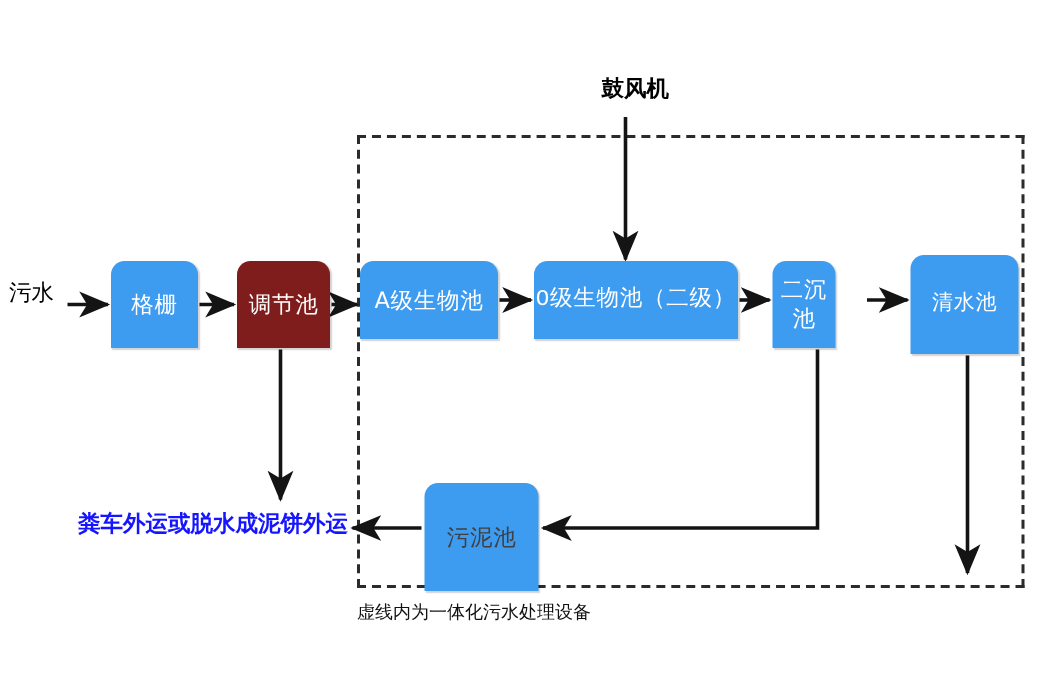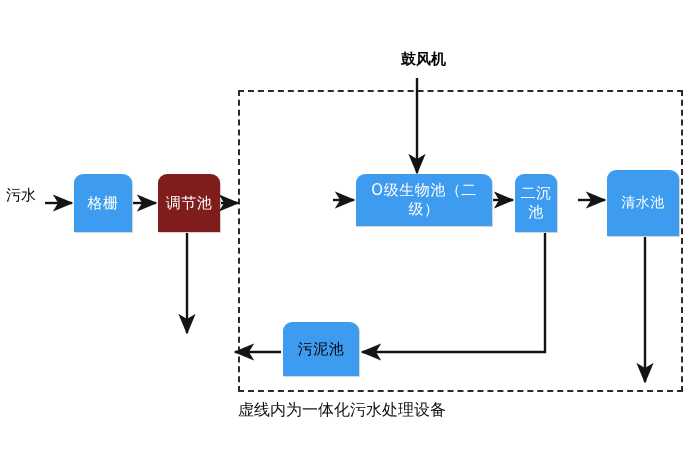--- a/index.html
+++ b/index.html
@@ -34,21 +34,21 @@
     box-sizing: border-box;
   }
   .node.two-line { font-size: 14px; }
   .label {
     position: absolute;
     white-space: nowrap;
     font-size: 15px;
   }
   .label.black { color: #000000; font-size: 15px; }
   .label.blue { color: #1515ff; font-weight: bold; }
-  .label.caption { color: #111111; font-size: 16px; }
+  .label.caption { color: #111111; font-size: 12px; }
   .dashed-box {
     position: absolute;
     border: 2px dashed #2b2b2b;
     box-sizing: border-box;
     background: transparent;
   }
   svg.arrows {
     position: absolute;
     left: 0; top: 0;
     width: 700px;
@@ -88,25 +88,27 @@
 
     <polyline points="545,233 545,352 362,352" fill="none" stroke="#141414" stroke-width="2.4" marker-end="url(#ah)"></polyline>
 
     <line x1="281" y1="352" x2="235" y2="352" stroke="#141414" stroke-width="2.4" marker-end="url(#ah)"></line>
 
     <line x1="645" y1="237" x2="645" y2="382" stroke="#141414" stroke-width="2.4" marker-end="url(#ah)"></line>
   </svg>
 
   <div class="node" id="node-grid" style="left: 74px; top: 174px; width: 58px; height: 58px; background: rgb(61, 155, 240); color: rgb(255, 255, 255);">格栅</div>
   <div class="node" id="node-regtank" style="left: 158px; top: 174px; width: 62px; height: 58px; background: #7f1d1d; color: rgb(255, 255, 255);">调节池</div>
-  <div class="node" id="node-o_bio" style="left: 356px; top: 174px; width: 136px; height: 52px; background: rgb(61, 155, 240); color: rgb(255, 255, 255);">O级生物池（二级）</div>
+  <div class="node" id="node-a_bio" style="left: 240px; top: 174px; width: 92px; height: 52px; background: rgb(61, 155, 240); color: rgb(255, 255, 255);">A级生物池</div>
+  <div class="node" id="node-o_bio" style="left: 356px; top: 174px; width: 136px; height: 52px; background: rgb(61, 155, 240); color: rgb(255, 255, 255); font-family: Liberation Mono, monospace;">O级生物池（二级）</div>
   <div class="node" id="node-sec_sed" style="left: 515px; top: 174px; width: 42px; height: 58px; background: rgb(61, 155, 240); color: rgb(255, 255, 255);">二沉池</div>
   <div class="node two-line" id="node-clear" style="left: 607px; top: 170px; width: 72px; height: 66px; background: rgb(61, 155, 240); color: rgb(255, 255, 255);">
     <span>清水池</span>
       <br>
   </div>
-  <div class="node" id="node-sludge" style="left: 283px; top: 322px; width: 76px; height: 54px; background: rgb(61, 155, 240); color: #000000;">污泥池</div>
+  <div class="node" id="node-sludge" style="left: 283px; top: 322px; width: 76px; height: 72px; background: rgb(61, 155, 240); color: #404040;">污泥池</div>
 
   <div class="label black" id="label-inflow" style="left: 6px; top: 186px;">污水</div>
   <div class="label blue" id="label-blower" style="left: 385px; top: 50px; color: #000000; margin-left: 16px;">鼓风机</div>
+  <div class="label blue" id="label-disposal" style="left: 52px; top: 340px; color: rgb(21, 21, 255);">粪车外运或脱水成泥饼外运</div>
   <div class="label caption" id="label-caption" style="left: 238px; top: 400px;">虚线内为一体化污水处理设备</div>
 
 </div>
 
 </body></html>

